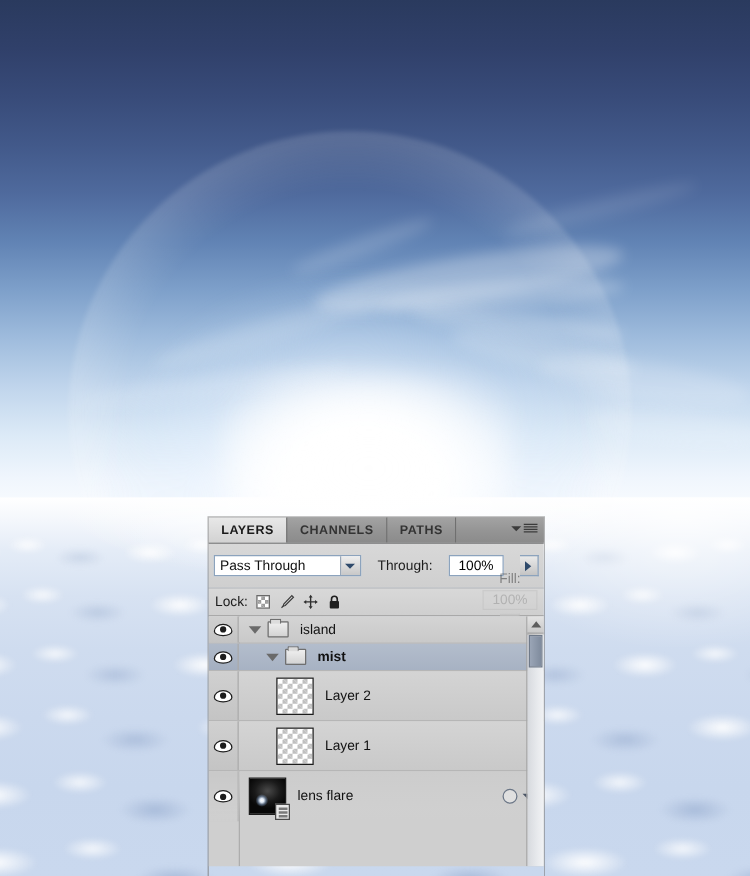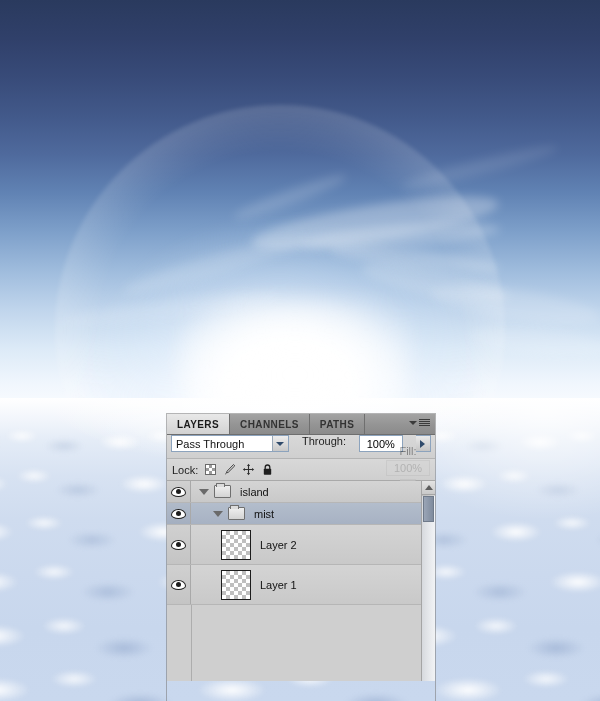--- a/index.html
+++ b/index.html
@@ -204,24 +204,24 @@
   }
   .pm-tri{
     width:0;height:0;border-left:4px solid transparent;border-right:4px solid transparent;
     border-top:4px solid #3b3b3b; margin-right:1px;
   }
   .pm-lines{ display:flex; flex-direction:column; gap:1px; }
   .pm-lines i{ display:block; width:11px; height:1px; background:#3b3b3b; }
 
   
   .opts{
-    height:24px; width:100%;
+    height:36px; width:100%;
     background:linear-gradient(to bottom,#d8d8d8 0%,#cfcfcf 100%);
     border-bottom:1px solid #b4b4b4;
-    display:flex; align-items:flex-start; padding:0 4px; gap:13px;
+    display:flex; align-items:center; padding:0 4px; gap:13px;
   }
   .blend-select{
     position:relative; width:130px; height:17px;
     background:#fff; border:1px solid #8ca3bd;
     display:flex; align-items:center; padding-left:4px;
     font-size:11px; color:#111; cursor:pointer;
   }
   .blend-arrow{
     position:absolute; right:0; top:0; width:16px; height:15px;
     background:linear-gradient(to bottom,#eee,#c8c8c8);
@@ -339,21 +339,21 @@
   }
   .so-badge{
     position:absolute; right:-4px; bottom:-5px; width:12px;height:13px;
     background:#e9e9e9; border:1px solid #4a4a4a;
   }
   .so-badge:before{
     content:""; position:absolute; left:2px; top:2px; width:7px;height:2px; background:#7a7a7a;
     box-shadow:0 3px 0 #7a7a7a, 0 6px 0 #7a7a7a;
   }
   .lname{ margin-left:9px; font-size:11px; color:#111; white-space:nowrap; }
-  .lname.bold{ font-weight:normal; }
+  .lname.bold{ font-weight:bold; }
   .indent-1{ margin-left:8px; }
   .indent-2{ margin-left:22px; }
   .indent-3{ margin-left:30px; }
   .fx-circle{
     margin-left:auto; margin-right:4px; width:12px;height:12px; position:relative;
   }
   .fx-circle:before{
     content:""; position:absolute; inset:0; border:1.3px solid #6c7787; border-radius:50%;
     background:rgba(255,255,255,.35);
   }
@@ -544,20 +544,31 @@
     </div>
 
     <div class="row tall">
       <div class="eyecell">
         <span class="eye"></span>
       </div>
       <span class="thumb indent-3"></span>
       <span class="lname">Layer 1</span>
     </div>
 
+    <div class="row tall ghost">
+      <div class="eyecell">
+        <span class="eye"></span>
+      </div>
+      <span class="thumb flare indent-1">
+        <span class="so-badge"></span>
+      </span>
+      <span class="lname">lens flare</span>
+      <span class="fx-circle"></span>
+      <span class="fx-caret"></span>
+    </div>
 
     <div class="scroll">
       <div class="sb-up">
           <b></b>
         </div>
       <div class="sb-track">
         <div class="sb-thumb"></div>
       </div>
     </div>
   </div>

